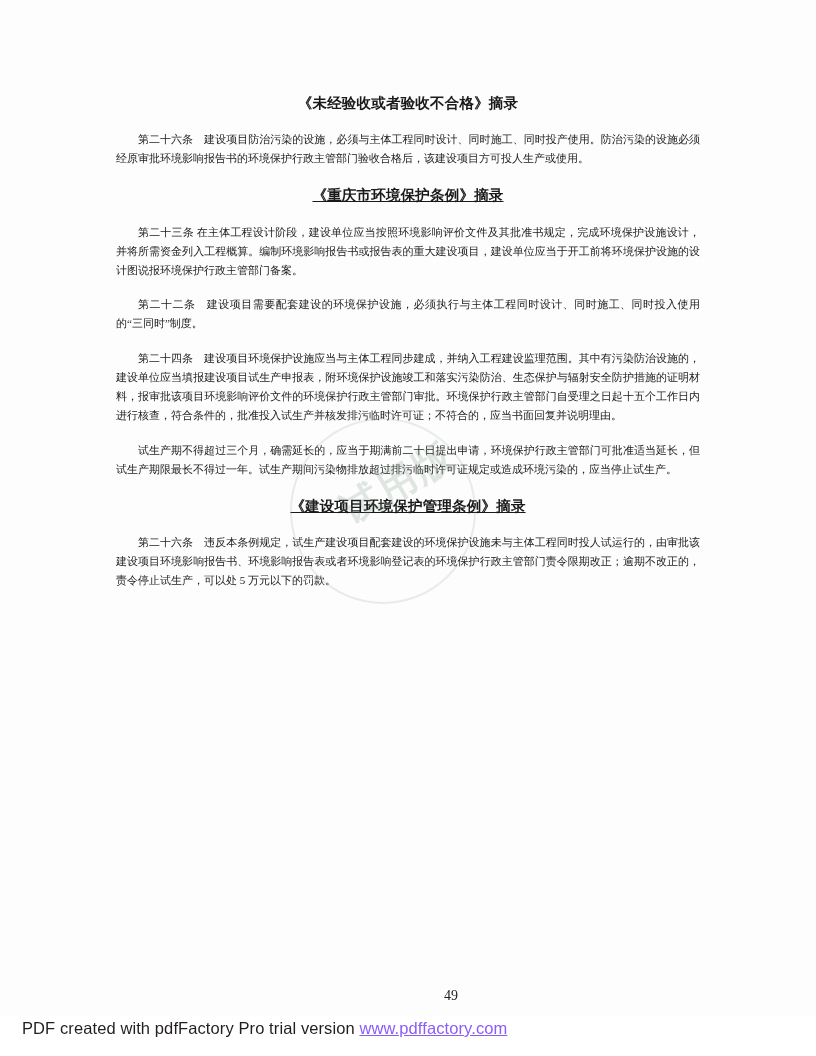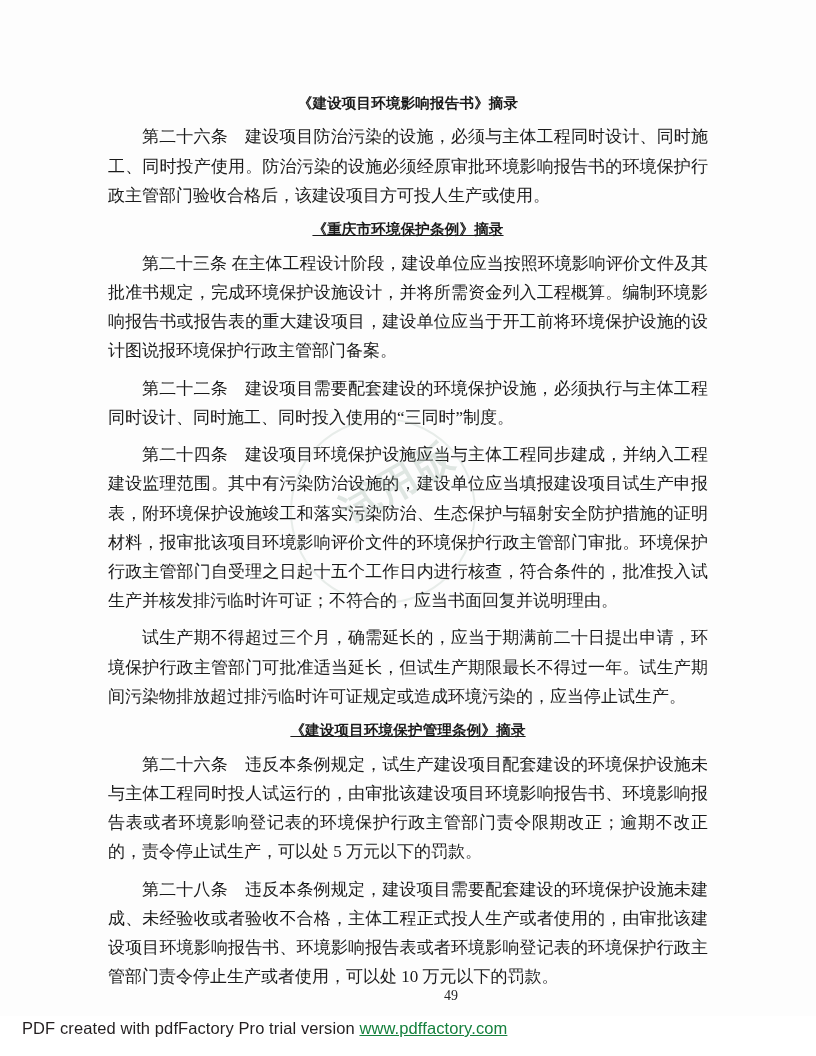--- a/index.html
+++ b/index.html
@@ -40,22 +40,22 @@
   .section-title {
     text-align: center;
     font-size: 14.5px;
     font-weight: bold;
     margin: 2px 0 3px 0;
     line-height: 1.55;
     letter-spacing: 0.2px;
     text-decoration: underline;
   }
   p.para {
-    margin: 8px;
-    font-size: 17px;
+    margin: 16px;
+    font-size: 11px;
     line-height: 1.72;
     text-align: justify;
     text-justify: inter-ideograph;
     text-indent: 2em;
   }
   .watermark {
     position: absolute;
     left: 238px;
     top: 396px;
     width: 320px;
@@ -107,42 +107,41 @@
   .footer-text {
     position: absolute;
     left: 22px;
     top: 1019px;
     font-family: "Liberation Sans", sans-serif;
     font-size: 16.5px;
     color: #231f20;
     letter-spacing: 0.1px;
   }
   .footer-link {
-    color: #15803d;
+    color: #8b5cf6;
   }
 </style>
 </head>
 <body>
 
 <div class="page">
 
   <div class="content">
 
-    <h1 class="doc-title">《建设项目环境影响报告书》摘录</h1>
+    <h1 class="doc-title">《未经验收或者验收不合格》摘录</h1>
     <p class="para">第二十六条　建设项目防治污染的设施，必须与主体工程同时设计、同时施工、同时投产使用。防治污染的设施必须经原审批环境影响报告书的环境保护行政主管部门验收合格后，该建设项目方可投人生产或使用。</p>
 
     <h2 class="section-title">《重庆市环境保护条例》摘录</h2>
     <p class="para">第二十三条 在主体工程设计阶段，建设单位应当按照环境影响评价文件及其批准书规定，完成环境保护设施设计，并将所需资金列入工程概算。编制环境影响报告书或报告表的重大建设项目，建设单位应当于开工前将环境保护设施的设计图说报环境保护行政主管部门备案。</p>
     <p class="para">第二十二条　建设项目需要配套建设的环境保护设施，必须执行与主体工程同时设计、同时施工、同时投入使用的“三同时”制度。</p>
     <p class="para">第二十四条　建设项目环境保护设施应当与主体工程同步建成，并纳入工程建设监理范围。其中有污染防治设施的，建设单位应当填报建设项目试生产申报表，附环境保护设施竣工和落实污染防治、生态保护与辐射安全防护措施的证明材料，报审批该项目环境影响评价文件的环境保护行政主管部门审批。环境保护行政主管部门自受理之日起十五个工作日内进行核查，符合条件的，批准投入试生产并核发排污临时许可证；不符合的，应当书面回复并说明理由。</p>
     <p class="para">试生产期不得超过三个月，确需延长的，应当于期满前二十日提出申请，环境保护行政主管部门可批准适当延长，但试生产期限最长不得过一年。试生产期间污染物排放超过排污临时许可证规定或造成环境污染的，应当停止试生产。</p>
 
     <h2 class="section-title">《建设项目环境保护管理条例》摘录</h2>
     <p class="para">第二十六条　违反本条例规定，试生产建设项目配套建设的环境保护设施未与主体工程同时投人试运行的，由审批该建设项目环境影响报告书、环境影响报告表或者环境影响登记表的环境保护行政主管部门责令限期改正；逾期不改正的，责令停止试生产，可以处 5 万元以下的罚款。</p>
-    <p class="para">第二十八条　违反本条例规定，建设项目需要配套建设的环境保护设施未建成、未经验收或者验收不合格，主体工程正式投人生产或者使用的，由审批该建设项目环境影响报告书、环境影响报告表或者环境影响登记表的环境保护行政主管部门责令停止生产或者使用，可以处 10 万元以下的罚款。</p>
 
   </div>
 
   <div class="watermark">
     <div class="wm-ring"></div>
     <div class="wm-text">试用版</div>
   </div>
 
   <div class="page-number">49</div>
 

